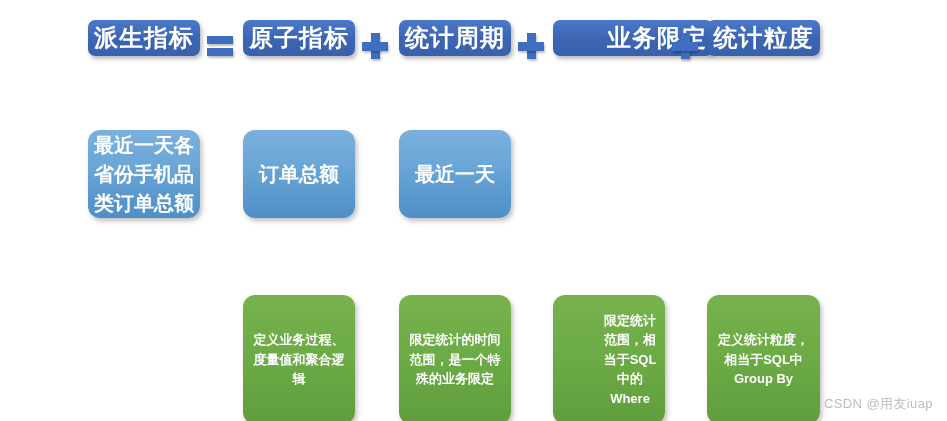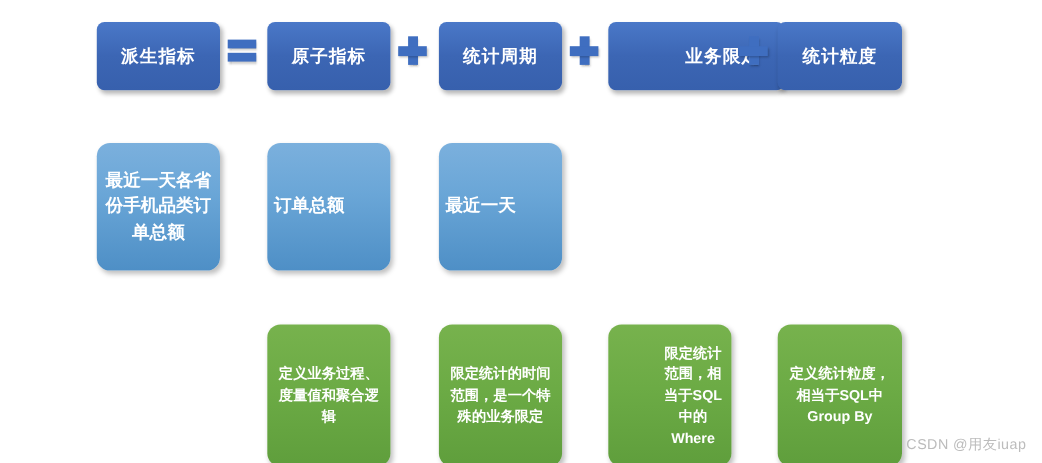--- a/index.html
+++ b/index.html
@@ -17,29 +17,29 @@
     position: relative;
     width: 947px;
     height: 421px;
     background: #ffffff;
   }
 
   
   .formula-box {
     position: absolute;
     top: 20px;
-    height: 62px;
+    height: 36px;
     border-radius: 7px;
     background: linear-gradient(to bottom, #4a78c8 0%, #3c66b4 50%, #3760ad 100%);
     box-shadow: 2px 3px 4px rgba(0,0,0,0.28);
     display: flex;
     align-items: center;
     justify-content: center;
     color: #ffffff;
-    font-size: 16px;
+    font-size: 24px;
     font-weight: bold;
     letter-spacing: 1px;
     white-space: nowrap;
   }
 
   
   .op {
     position: absolute;
     top: 33px;
     width: 26px;
@@ -68,29 +68,30 @@
     background: #3f6ec0;
     box-shadow: 1px 2px 2px rgba(0,0,0,0.25);
   }
   .op-equals::before { top: 3px; }
   .op-equals::after  { top: 15px; }
 
   
   .mid-card {
     position: absolute;
     top: 130px;
-    height: 116px;
+    height: 88px;
     border-radius: 12px;
     background: linear-gradient(to bottom, #7bb0dd 0%, #6aa6d7 40%, #4e8fc6 100%);
     box-shadow: 2px 3px 5px rgba(0,0,0,0.25);
     display: flex;
     align-items: center;
+    justify-content: center;
     text-align: center;
     color: #ffffff;
-    font-size: 16px;
+    font-size: 20px;
     font-weight: bold;
     line-height: 1.45;
     padding: 0 6px;
     box-sizing: border-box;
   }
 
   
   .green-card {
     position: absolute;
     top: 275px;

